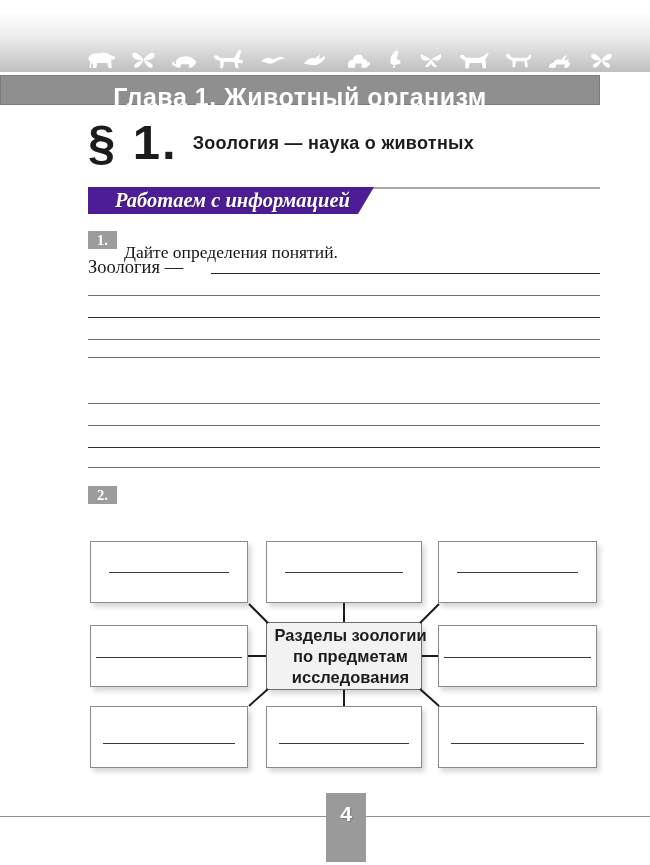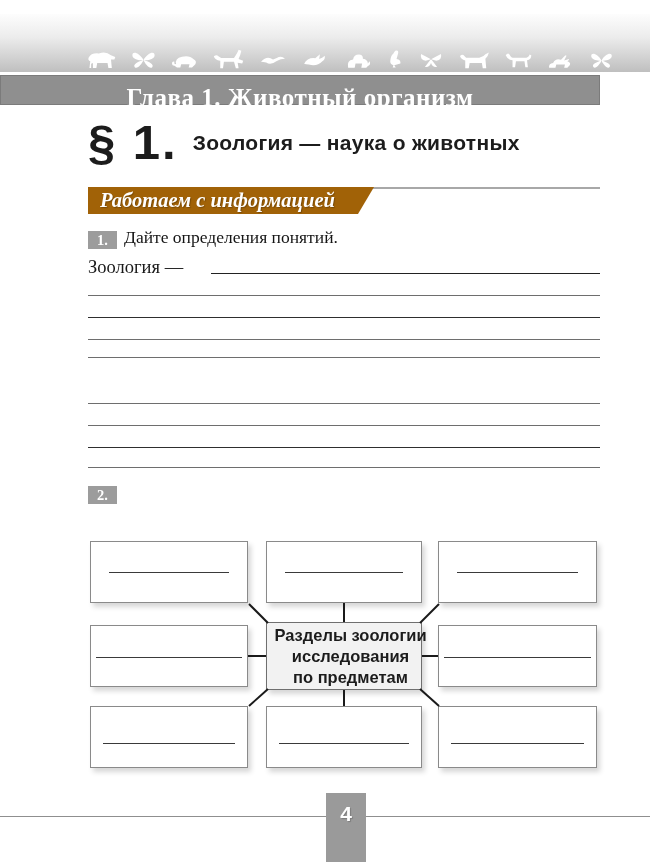--- a/index.html
+++ b/index.html
@@ -10,35 +10,35 @@
   .band{position:absolute;left:0;top:14px;width:650px;height:58px;
         background:linear-gradient(180deg,#fdfdfd 0%,#ececec 40%,#bfbfbf 100%);}
   .animal-row{position:absolute;left:86px;bottom:2px;width:528px;display:flex;
         justify-content:space-between;align-items:flex-end;}
   .animal-row svg{display:block;}
 
   
   .chapter-box{position:absolute;left:0;top:75px;width:600px;height:30px;
         background:#8f8f8f;border:1px solid #7b7b7b;box-sizing:border-box;
         display:flex;align-items:center;justify-content:center;}
-  .chapter-box span{font-family:Liberation Serif, serif;font-weight:bold;
+  .chapter-box span{font-family:Liberation Sans, sans-serif;font-weight:bold;
         font-size:25px;color:#fff;letter-spacing:.5px;white-space:nowrap;margin-top:15px;}
 
   
   .section-head{position:absolute;left:88px;top:116px;display:flex;align-items:center;gap:15px;
         font-family:"Liberation Sans",sans-serif;font-weight:bold;color:#1c1c1c;}
   .section-symbol{font-size:49px;line-height:52px;letter-spacing:2px;}
-  .section-title{font-size:21px;position:relative;top:1px;letter-spacing:.3px;}
+  .section-title{font-size:18px;position:relative;top:1px;letter-spacing:.3px;}
 
   
   .banner-line{position:absolute;left:88px;top:187px;width:512px;height:0;
         border-top:2px solid #a8a8a8;}
-  .banner{position:absolute;left:88px;top:187px;width:286px;height:27px;background:#a16207;
+  .banner{position:absolute;left:88px;top:187px;width:286px;height:27px;background:#4c1d95;
         clip-path:polygon(0 0,100% 0,calc(100% - 16px) 100%,0 100%);
-        display:flex;align-items:center;padding-left:12px;box-sizing:border-box;}
+        display:flex;align-items:center;padding-left:27px;box-sizing:border-box;}
   .banner span{font-family:"Liberation Serif",serif;font-style:italic;font-weight:bold;
         font-size:20.5px;color:#fff;white-space:nowrap;text-shadow:1px 1px 1px rgba(0,0,0,.25);}
 
   
   .badge{position:absolute;width:29px;height:18px;background:#9c9c9c;
         display:flex;align-items:center;justify-content:center;}
   .badge span{font-family:"Liberation Serif",serif;font-weight:bold;font-size:14.5px;color:#fff;}
 
   .task-text{position:absolute;font-size:17.5px;color:#151515;}
 
@@ -169,21 +169,21 @@
   </div>
 
   <div class="banner-line"></div>
   <div class="banner">
     <span>Работаем с информацией</span>
   </div>
 
   <div class="badge" style="left:88px;top:231px;">
     <span>1.</span>
   </div>
-  <div class="task-text" style="left:124px;top:227px;">Дайте определения понятий.</div>
+  <div class="task-text" style="left:124px;top:242px;">Дайте определения понятий.</div>
 
   <div class="term-row" style="top:254px;height:24px;gap:19px;">
     <span class="term-label">Зоология —</span>
     <span class="term-line"></span>
   </div>
   <div class="rule" style="top:295px;"></div>
   <div class="rule dark" style="top:317px;"></div>
   <div class="rule" style="top:339px;"></div>
   <div class="rule" style="top:357px;"></div>
 
@@ -218,22 +218,22 @@
   </div>
   <div class="sbox" style="left:266px;top:706px;width:156px;height:62px;">
     <span class="inner-line" style="left:12px;right:12px;top:36px;"></span>
   </div>
   <div class="sbox" style="left:438px;top:706px;width:159px;height:62px;">
     <span class="inner-line" style="left:12px;right:12px;top:36px;"></span>
   </div>
 
   <div class="center-box">
     <span>Разделы зоологии</span>
+    <span>по предметам</span>
     <span>исследования</span>
-    <span>по предметам</span>
   </div>
 
   <svg class="connectors">
     <g stroke="#1a1a1a" stroke-width="2">
       <line x1="344" y1="603" x2="344" y2="622"></line>
       <line x1="344" y1="690" x2="344" y2="706"></line>
       <line x1="249" y1="604" x2="268" y2="623"></line>
       <line x1="439" y1="604" x2="420" y2="623"></line>
       <line x1="248" y1="656" x2="266" y2="656"></line>
       <line x1="422" y1="656" x2="438" y2="656"></line>

